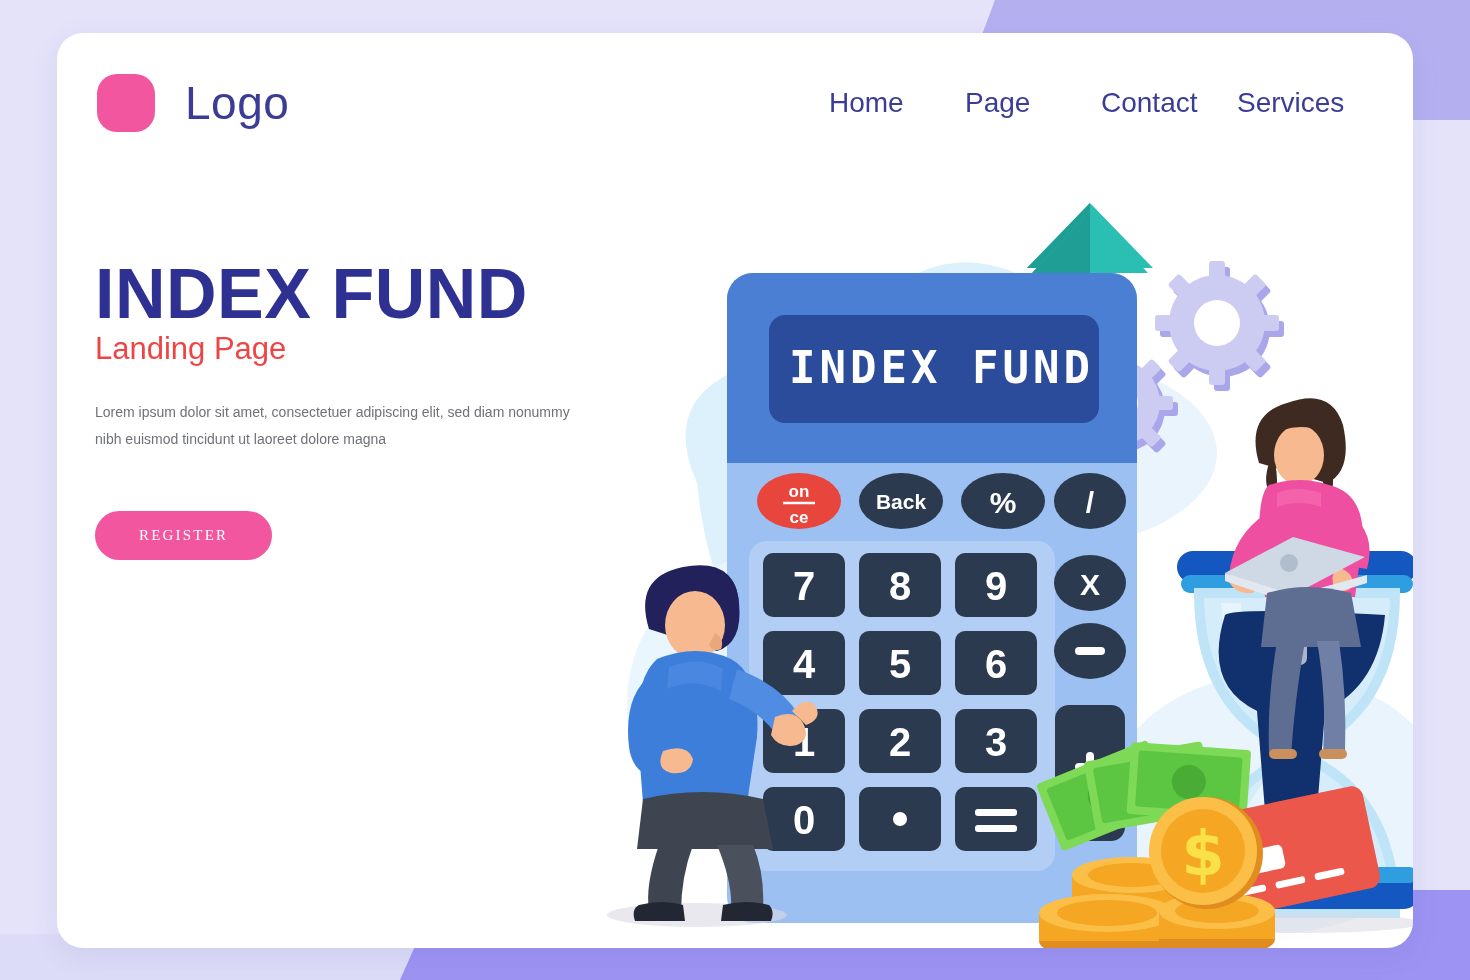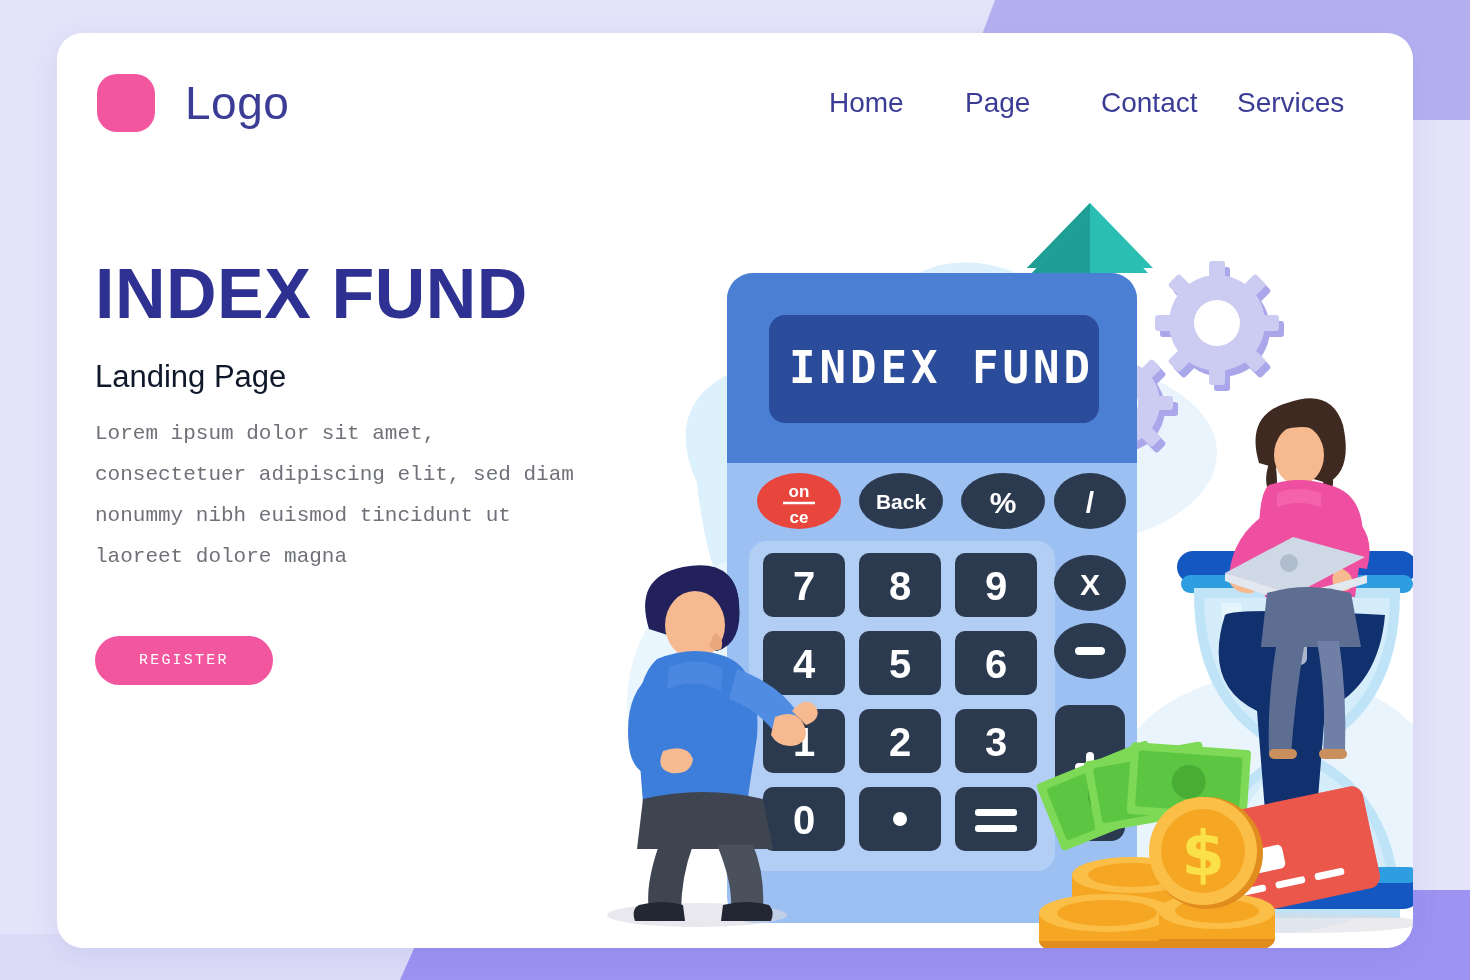--- a/index.html
+++ b/index.html
@@ -66,32 +66,32 @@
     font-family: "Liberation Sans", sans-serif;
   }
 
   
   .hero { position: absolute; left: 38px; top: 225px; width: 560px; }
   .hero-title {
     font-size: 70px; font-weight: bold; color: #2e3191;
     letter-spacing: 0.5px; line-height: 1.04;
   }
   .hero-sub {
-    margin-top: 28px; font-size: 31px; color: #0f172a; font-weight: 400;
+    margin-top: 0; font-size: 31px; color: #ef4444; font-weight: 400;
   }
   .hero-body {
-    margin-top: 19px; font-size: 21px; color: #6f7178;
-    line-height: 1.95; width: 480px; font-family: Liberation Mono, monospace;
+    margin-top: 32px; font-size: 14px; color: #6f7178;
+    line-height: 1.95; width: 480px;
   }
   .register-btn {
     margin-top: 58px; margin-left: 0;
     background: #f2569f; color: #ffffff;
     border: none; border-radius: 28px;
     padding: 16px 44px; font-size: 15px; letter-spacing: 2.2px;
-    cursor: pointer; font-family: Liberation Mono, monospace;
+    cursor: pointer; font-family: Liberation Serif, serif;
   }
 
   
   .illo { position: absolute; left: 520px; top: 130px; width: 840px; height: 790px; }
   .illo svg { display: block; width: 100%; height: 100%; }
 
   .lcd-text {
     font-family: "DejaVu Sans Mono", monospace;
     font-size: 44px; fill: #ffffff; letter-spacing: 4px; font-weight: bold;
   }

